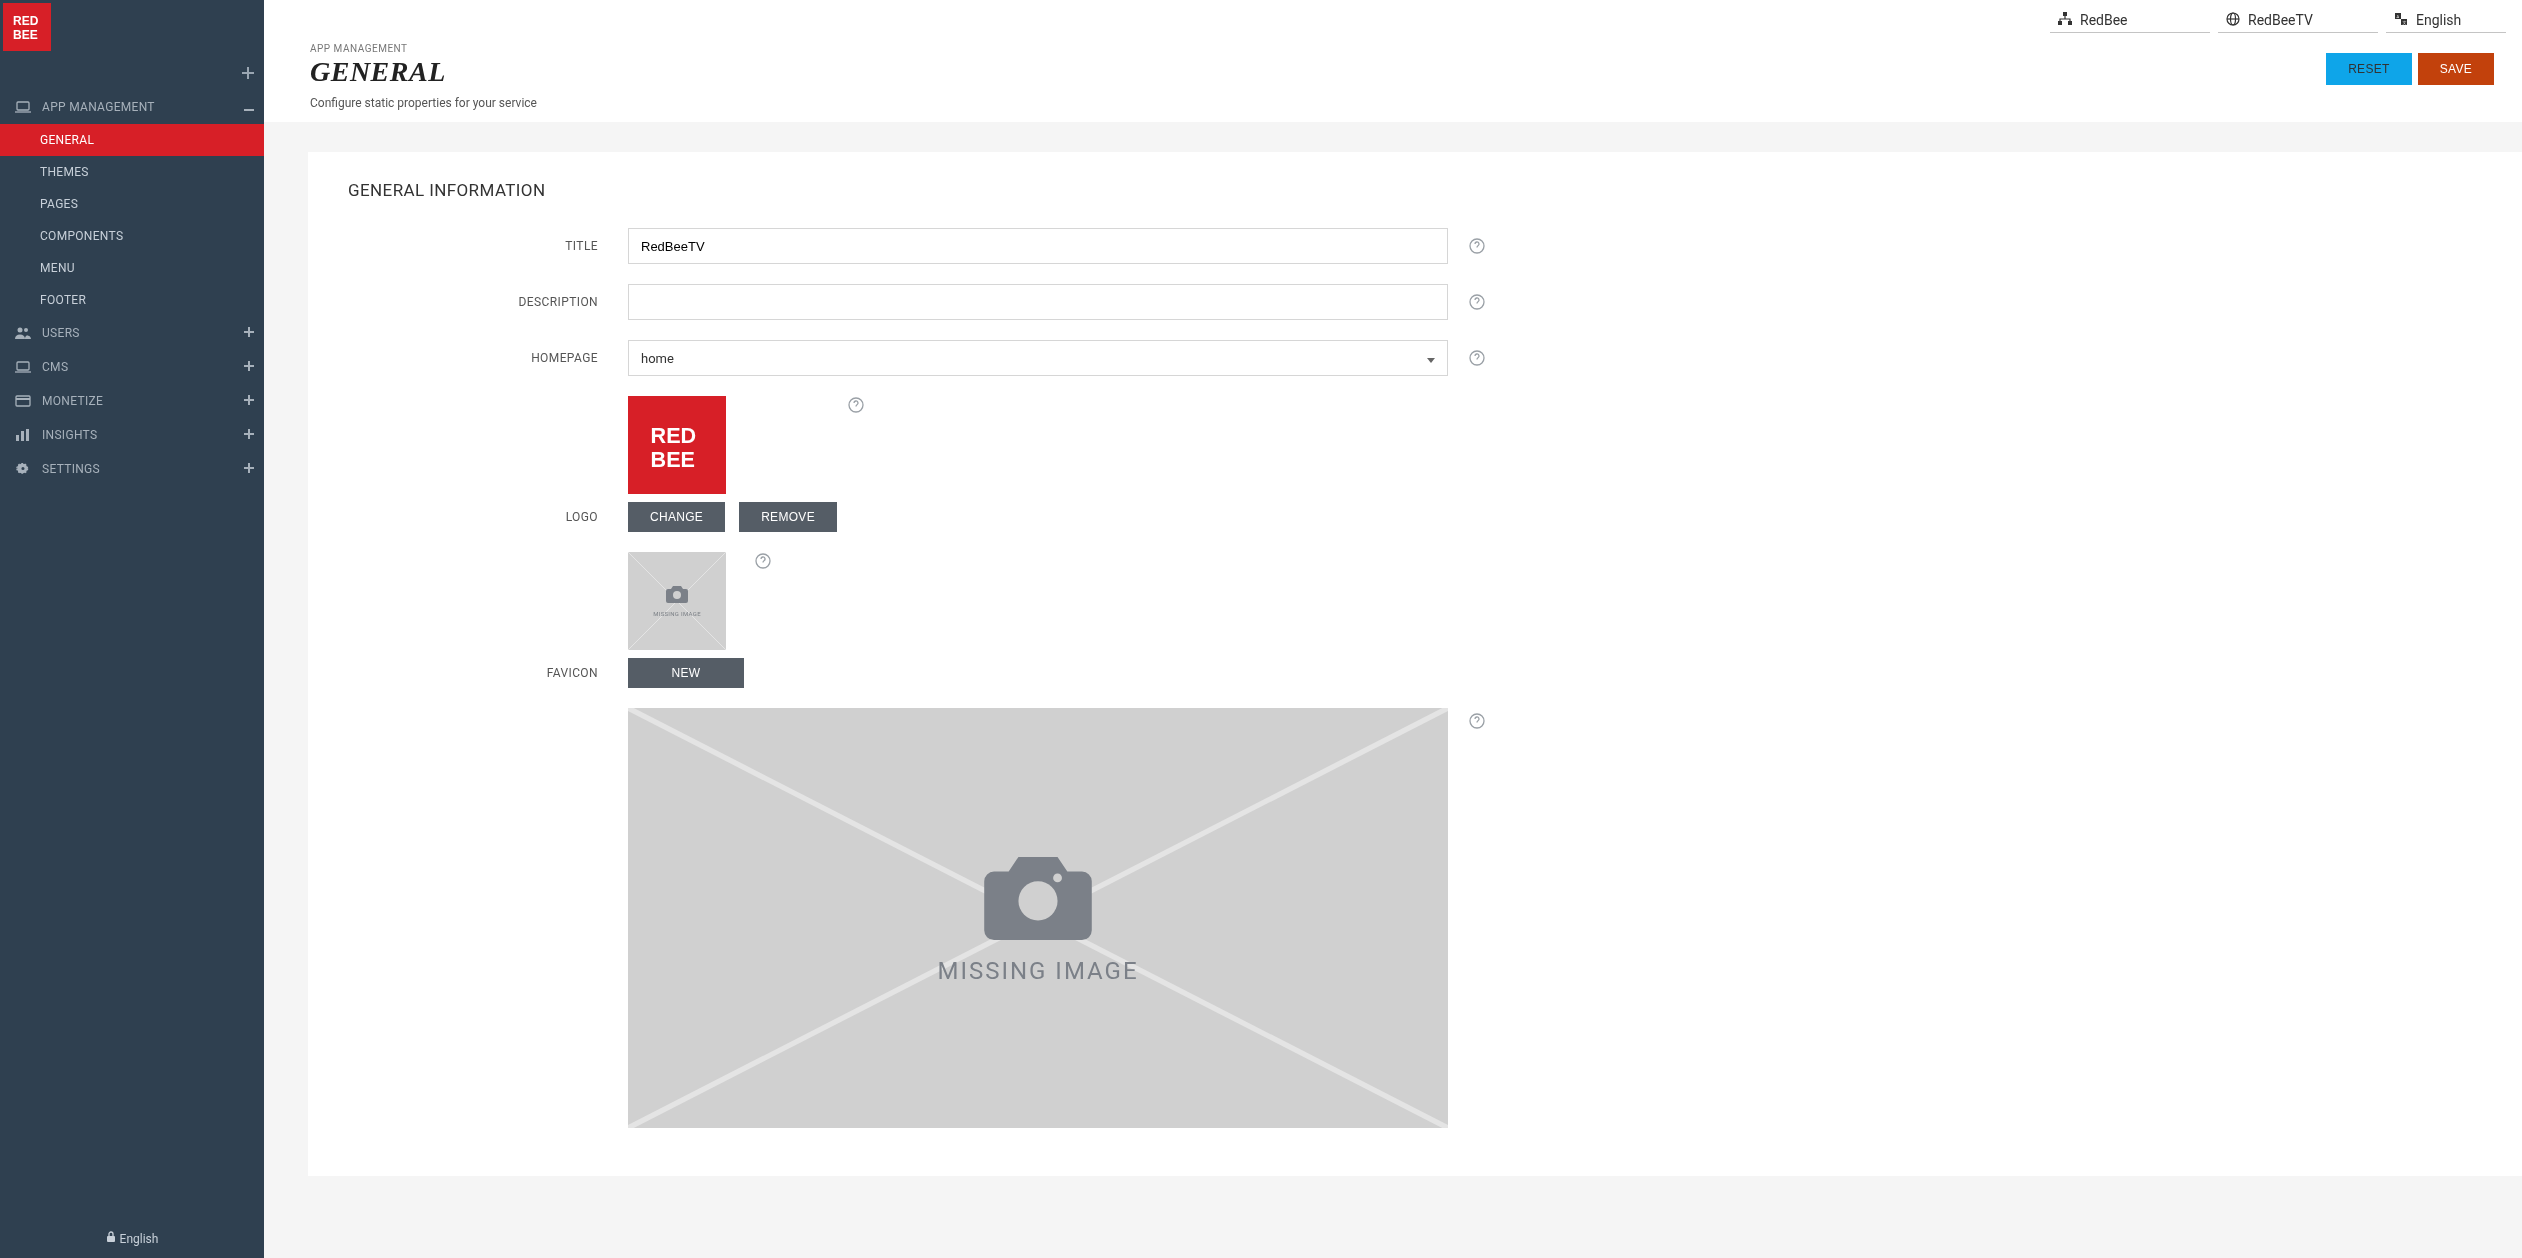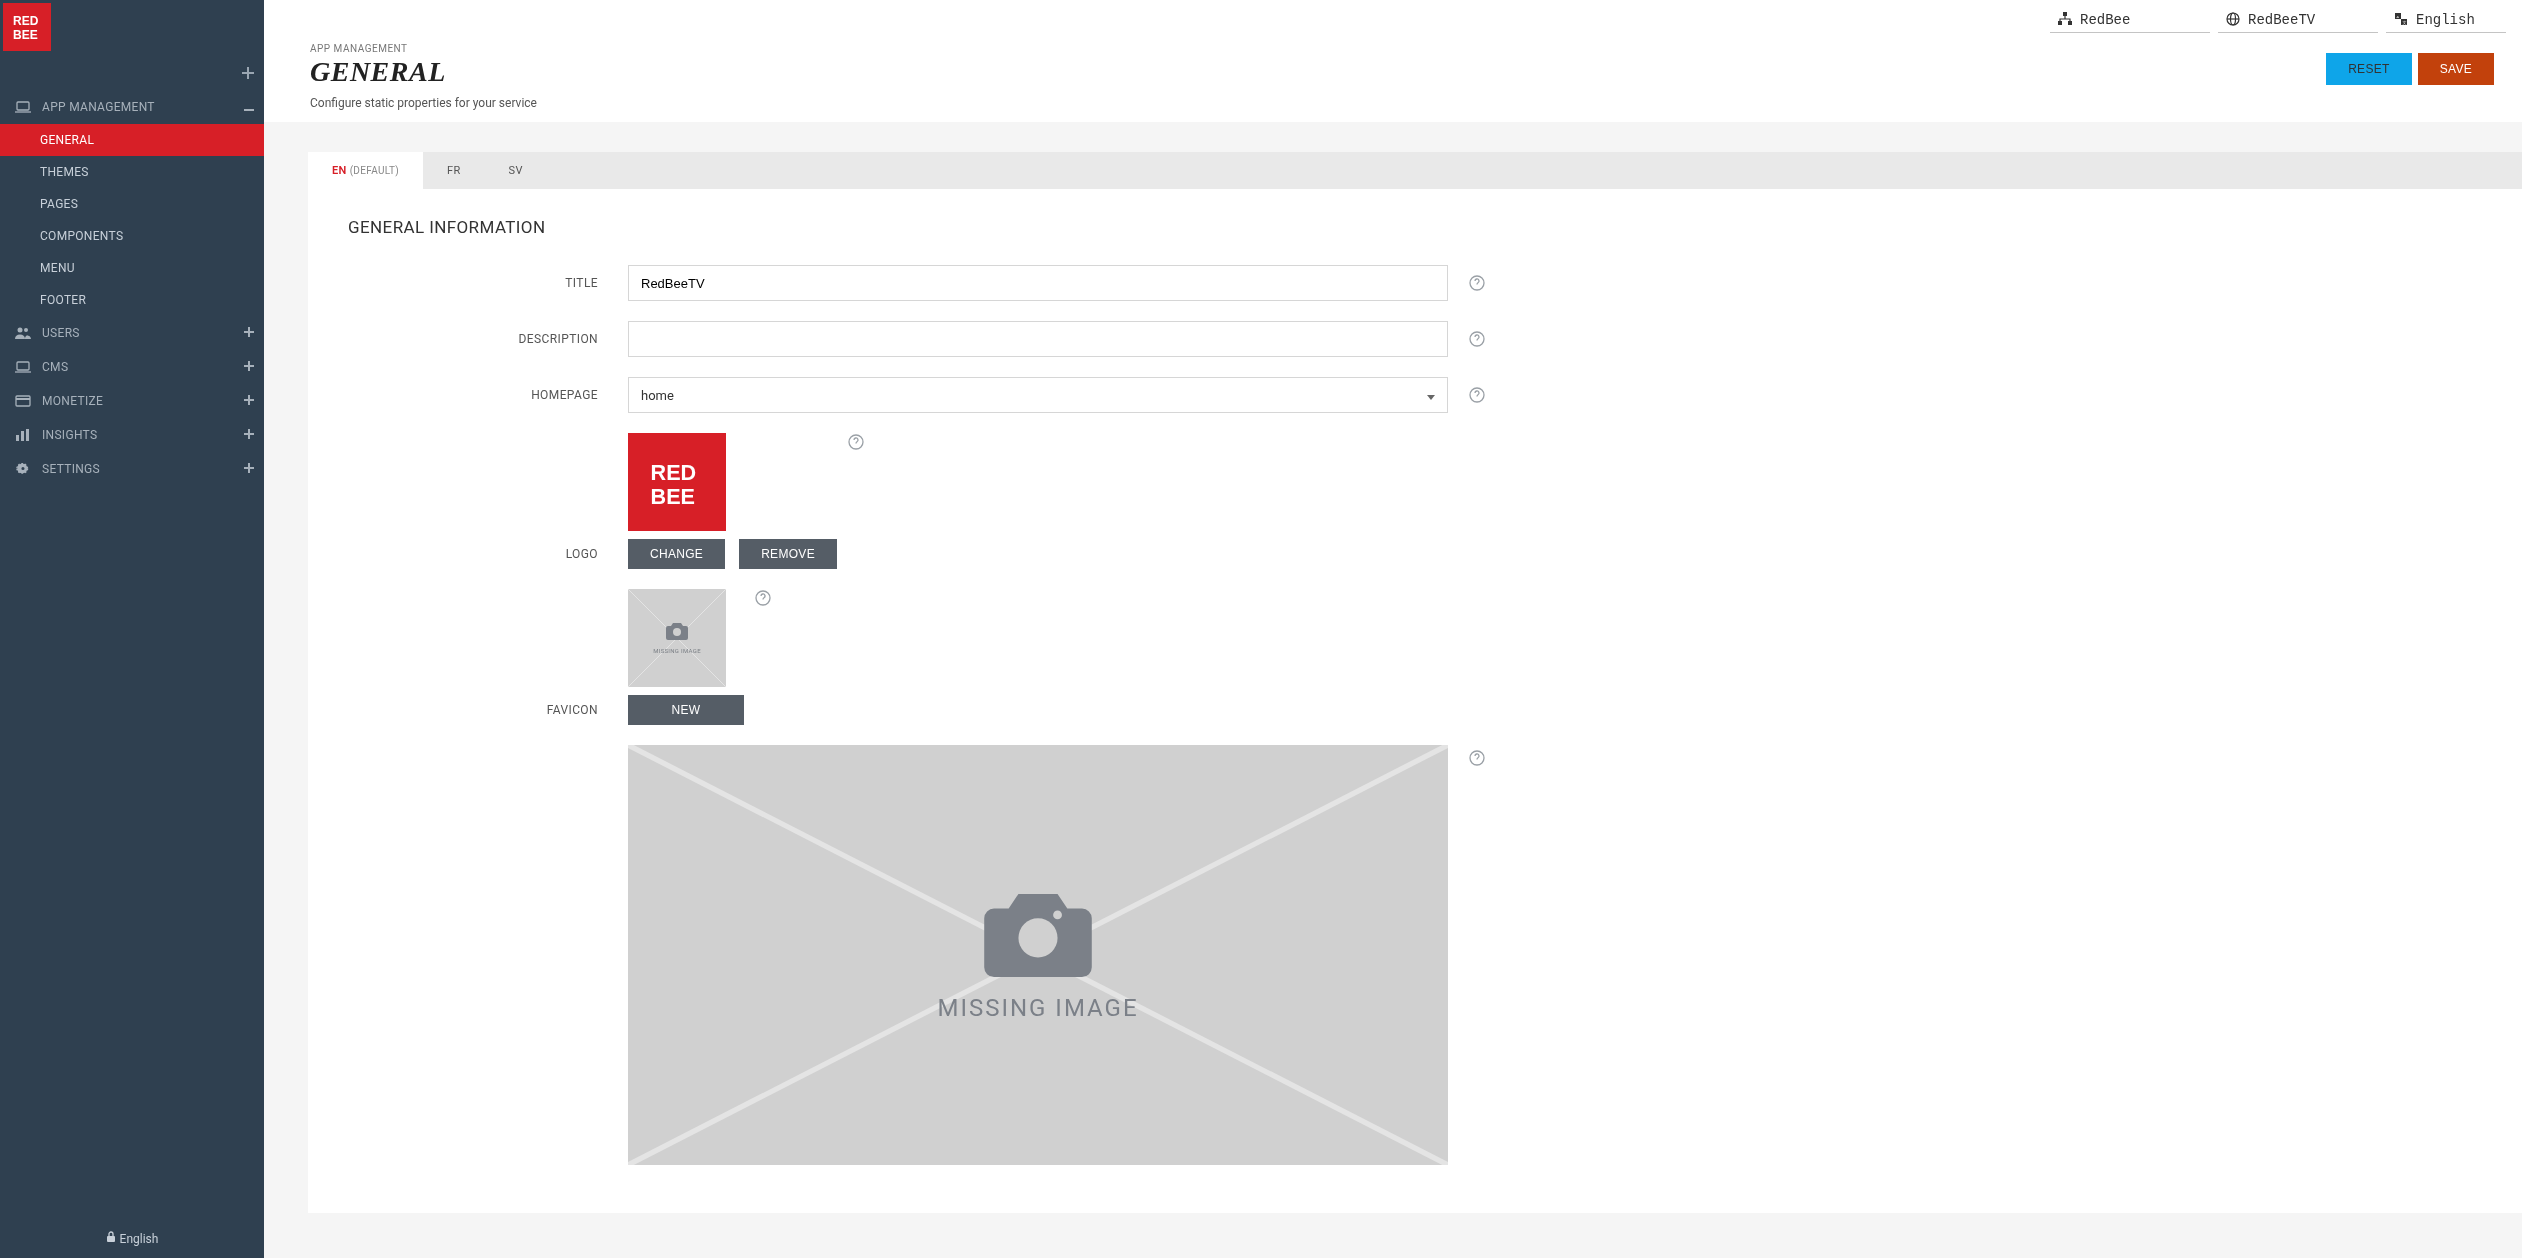--- a/index.html
+++ b/index.html
@@ -16,21 +16,21 @@
     .nav-item .icon { width: 18px; display: inline-flex; justify-content: center; margin-right: 10px; }
     .nav-item .expand { position: absolute; right: 10px; }
     .subnav { display: flex; flex-direction: column; }
     .subnav-item { padding: 9px 14px 9px 40px; font-size: 12px; text-transform: uppercase; cursor: pointer; color: #c8d0d9; letter-spacing: 0.3px; }
     .subnav-item.active { background: #d71f27; color: #fff; }
     .sidebar-footer { margin-top: auto; padding: 12px 14px; display: flex; align-items: center; justify-content: center; gap: 4px; color: #c8d0d9; font-size: 12px; }
     
     
     .main { flex: 1; display: flex; flex-direction: column; background: #fff; overflow: hidden; }
     .topbar { display: flex; justify-content: flex-end; align-items: center; gap: 0; padding: 8px 16px 4px 24px; }
-    .crumb { display: flex; align-items: center; gap: 6px; padding: 4px 8px; border-bottom: 1px solid #c4c4c4; margin-left: 8px; min-width: 160px; cursor: pointer; font-size: 14px; font-family: Liberation Mono, monospace; }
+    .crumb { display: flex; align-items: center; gap: 6px; padding: 4px 8px; border-bottom: 1px solid #c4c4c4; margin-left: 8px; min-width: 160px; cursor: pointer; font-size: 14px; }
     .crumb .icon { width: 16px; height: 16px; }
     
     .header-row { display: flex; align-items: flex-start; justify-content: space-between; padding: 6px 28px 12px 46px; }
     .breadcrumb-line { font-size: 10px; letter-spacing: 0.5px; color: #777; text-transform: uppercase; margin-bottom: 2px; }
     .page-title { font-family: Georgia, 'Times New Roman', serif; font-style: italic; font-weight: 700; font-size: 28px; letter-spacing: 0.5px; color: #222; }
     .page-desc { font-size: 12px; color: #555; margin-top: 8px; }
     .actions { display: flex; gap: 6px; padding-top: 10px; }
     .btn { padding: 9px 22px; font-size: 12px; border: none; cursor: pointer; text-transform: uppercase; letter-spacing: 0.3px; }
     .btn-reset { background: #0ea5e9; color: #333; }
     .btn-save { background: #c2410c; color: #fff; }
@@ -213,28 +213,20 @@
         <div class="page-title">GENERAL</div>
         <div class="page-desc">Configure static properties for your service</div>
       </div>
       <div class="actions">
         <button class="btn btn-reset">RESET</button>
         <button class="btn btn-save">SAVE</button>
       </div>
     </div>
 
     <div class="content-area">
-      <div class="lang-tabs">
-        <div class="lang-tab active">
-          <span class="lang-code">EN</span>
-          <span class="default-label">(DEFAULT)</span>
-        </div>
-        <div class="lang-tab">FR</div>
-        <div class="lang-tab">SV</div>
-      </div>
 
       <div class="panel">
         <div class="section-title">GENERAL INFORMATION</div>
 
         <div class="form-row">
           <div class="form-label">TITLE</div>
           <div class="form-control"><input type="text" class="field" value="RedBeeTV" style=""></div>
           <span class="help-icon">
               <svg width="16" height="16" viewBox="0 0 16 16" fill="none" stroke="currentColor" stroke-width="1.3">
                 <circle cx="8" cy="8" r="7"></circle>

